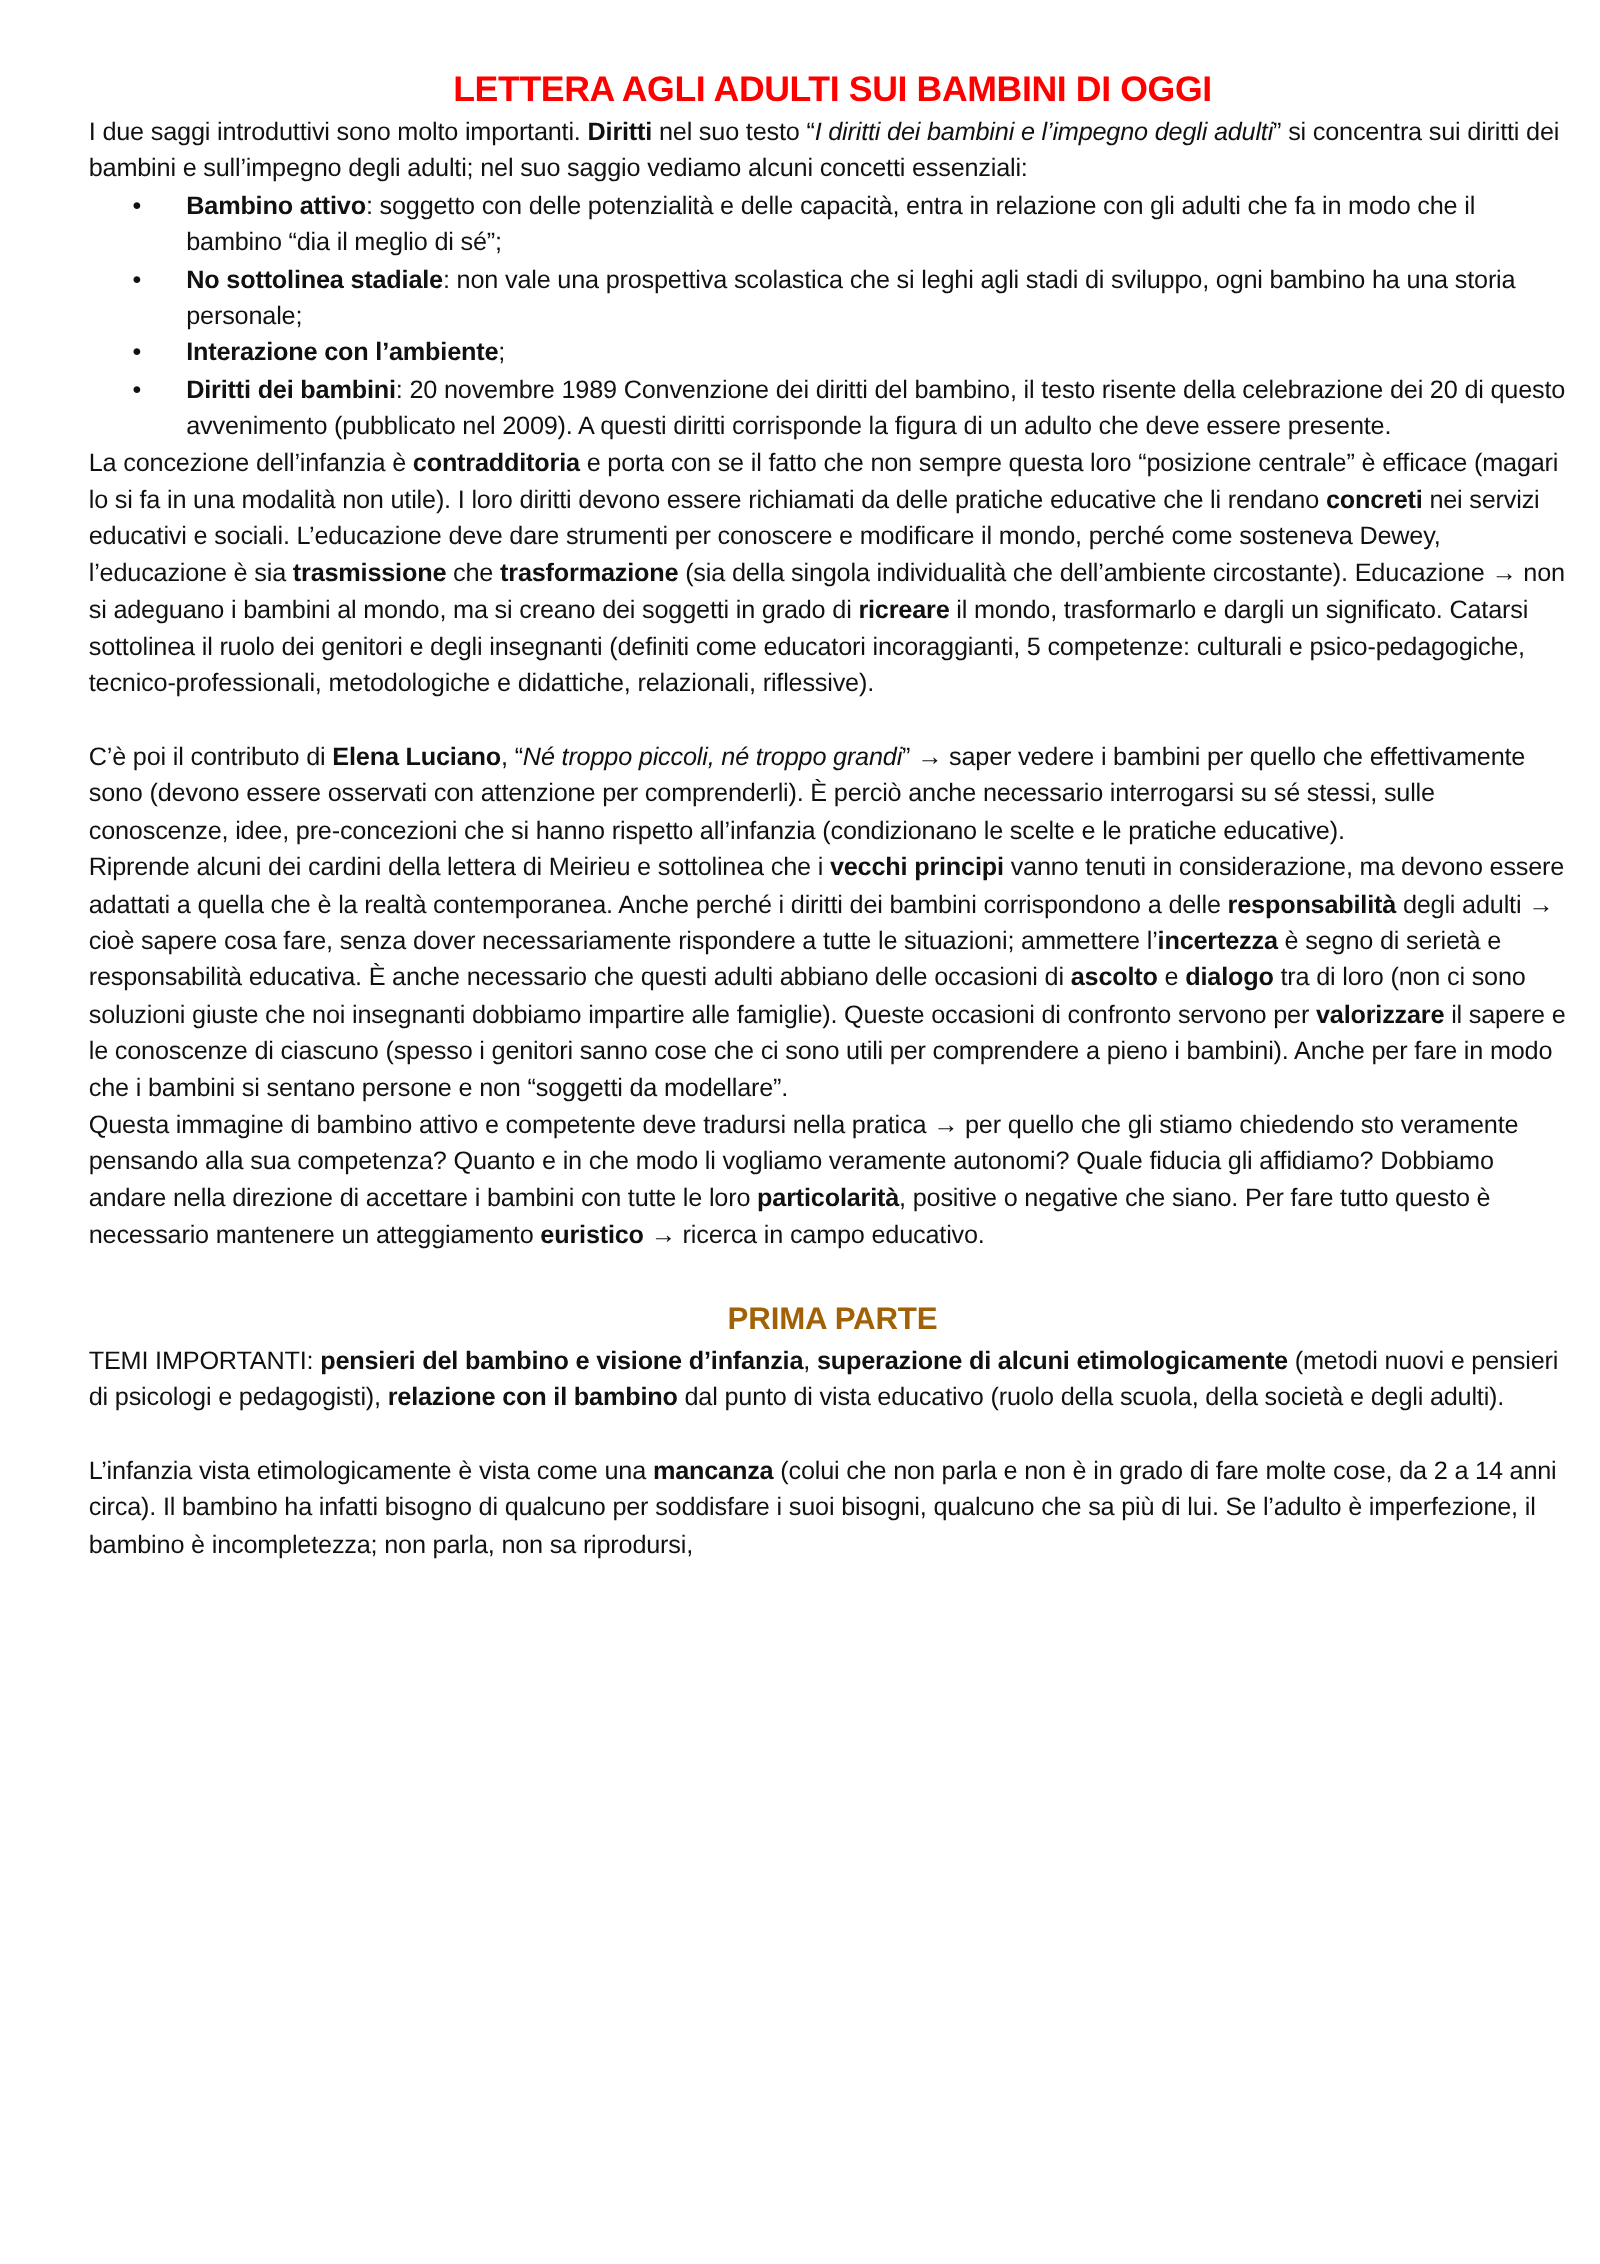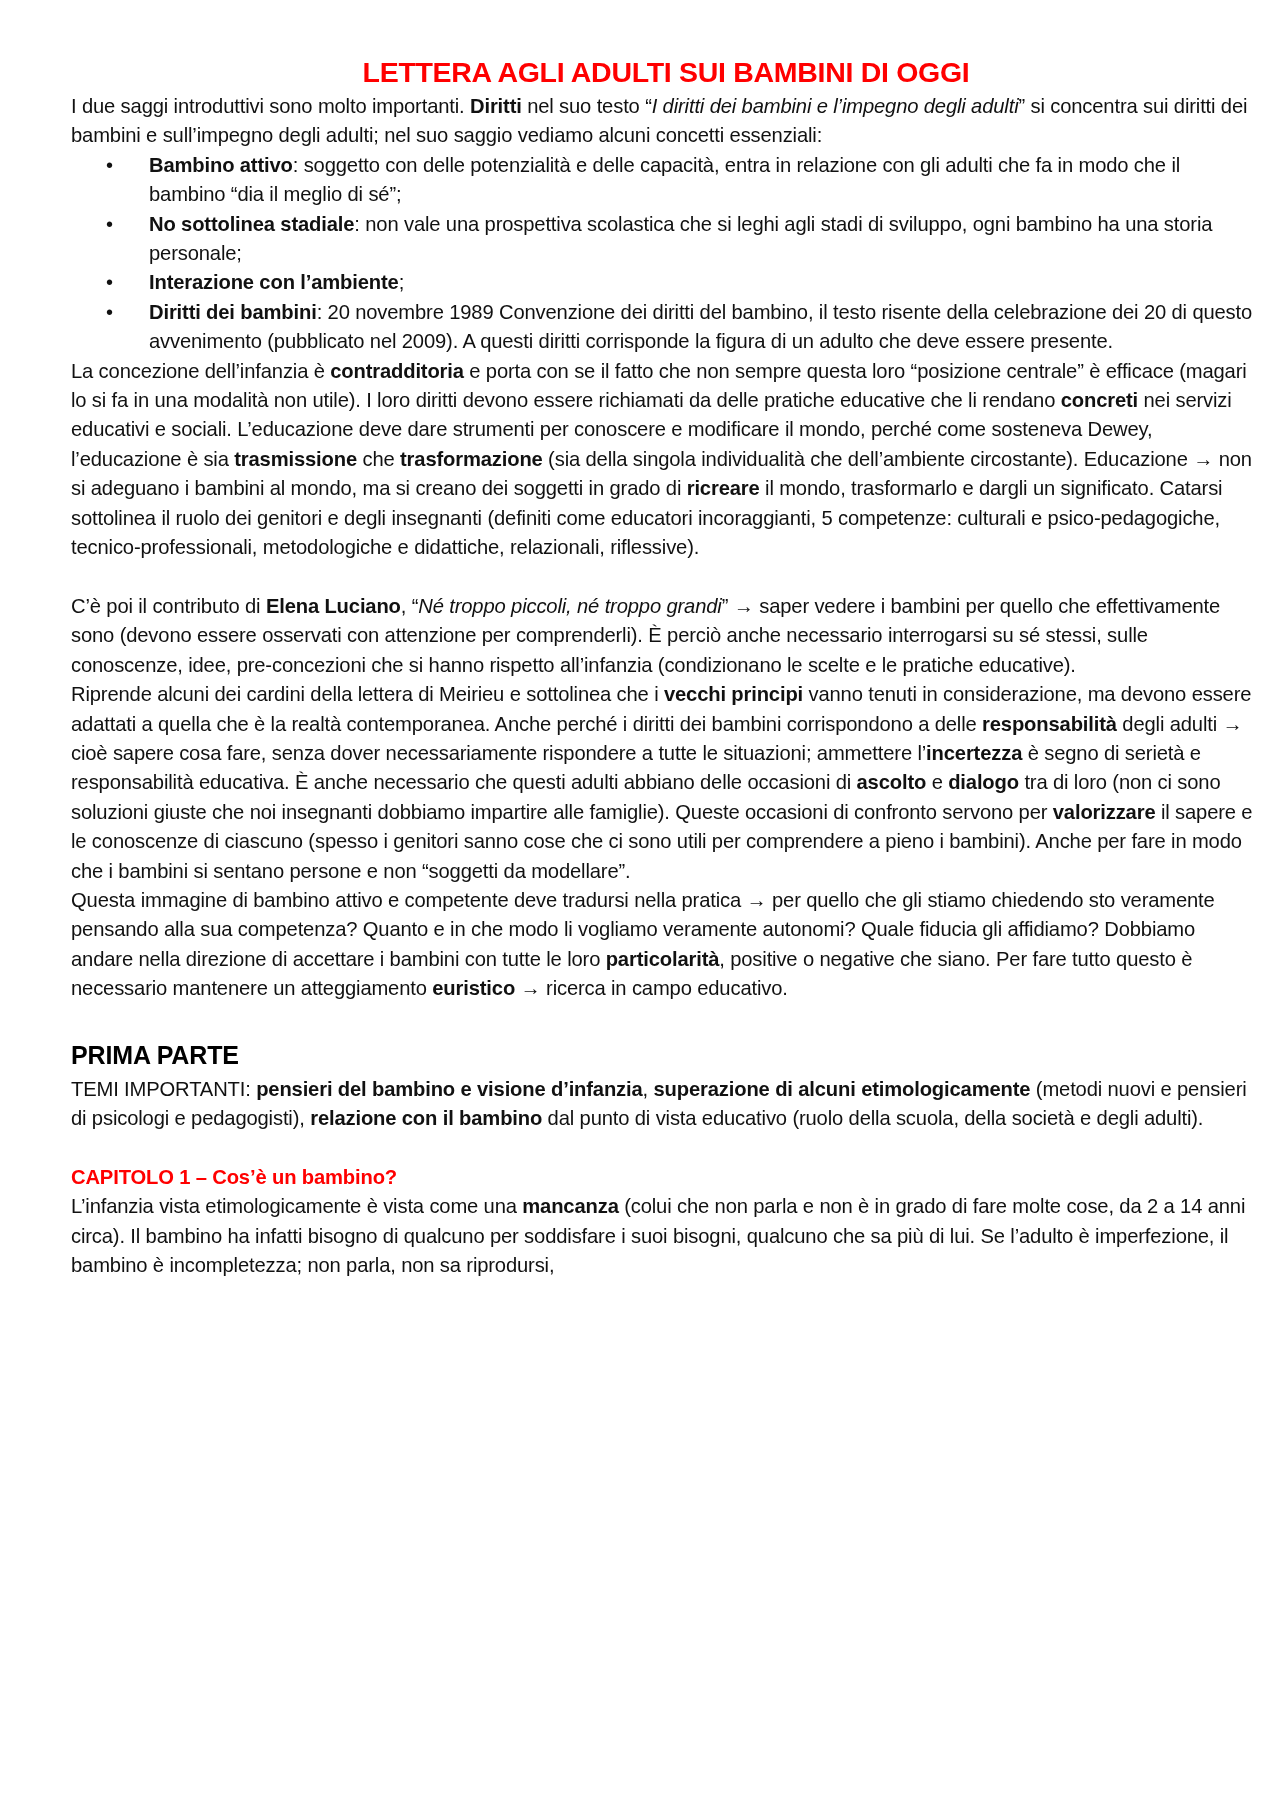--- a/index.html
+++ b/index.html
@@ -29,22 +29,22 @@
   .title {
     text-align: center;
     color: #ff0000;
     font-weight: bold;
     font-size: 28.5px;
     line-height: 40px;
     letter-spacing: -0.3px;
     margin: 0 0 0 0;
   }
   .part-title {
-    text-align: left;
-    color: #000000;
+    text-align: center;
+    color: #a16207;
     font-weight: bold;
     font-size: 25px;
     line-height: 40px;
     margin: 0;
   }
   .chapter-title {
     color: #ff0000;
     font-weight: bold;
     font-size: 20.2px;
     line-height: 29.4px;
@@ -124,20 +124,19 @@
     <div class="blank-lg"></div>
 
     <h2 class="part-title">PRIMA PARTE</h2>
 
     <p>
       <span>TEMI IMPORTANTI: </span><b>pensieri del bambino e visione d’infanzia</b><span>, </span><b>superazione di alcuni etimologicamente</b><span> (metodi nuovi e pensieri di psicologi e pedagogisti), </span><b>relazione con il bambino</b><span> dal punto di vista educativo (ruolo della scuola, della società e degli adulti).</span>
     </p>
 
     <div class="blank"></div>
 
-    <h3 class="chapter-title">CAPITOLO 1 – Cos’è un bambino?</h3>
 
     <p>
       <span>L’infanzia vista etimologicamente è vista come una </span><b>mancanza</b><span> (colui che non parla e non è in grado di fare molte cose, da 2 a 14 anni circa). Il bambino ha infatti bisogno di qualcuno per soddisfare i suoi bisogni, qualcuno che sa più di lui. Se l’adulto è imperfezione, il bambino è incompletezza; non parla, non sa riprodursi,</span>
     </p>
 
   </div>
 </div>
 
 </body></html>

